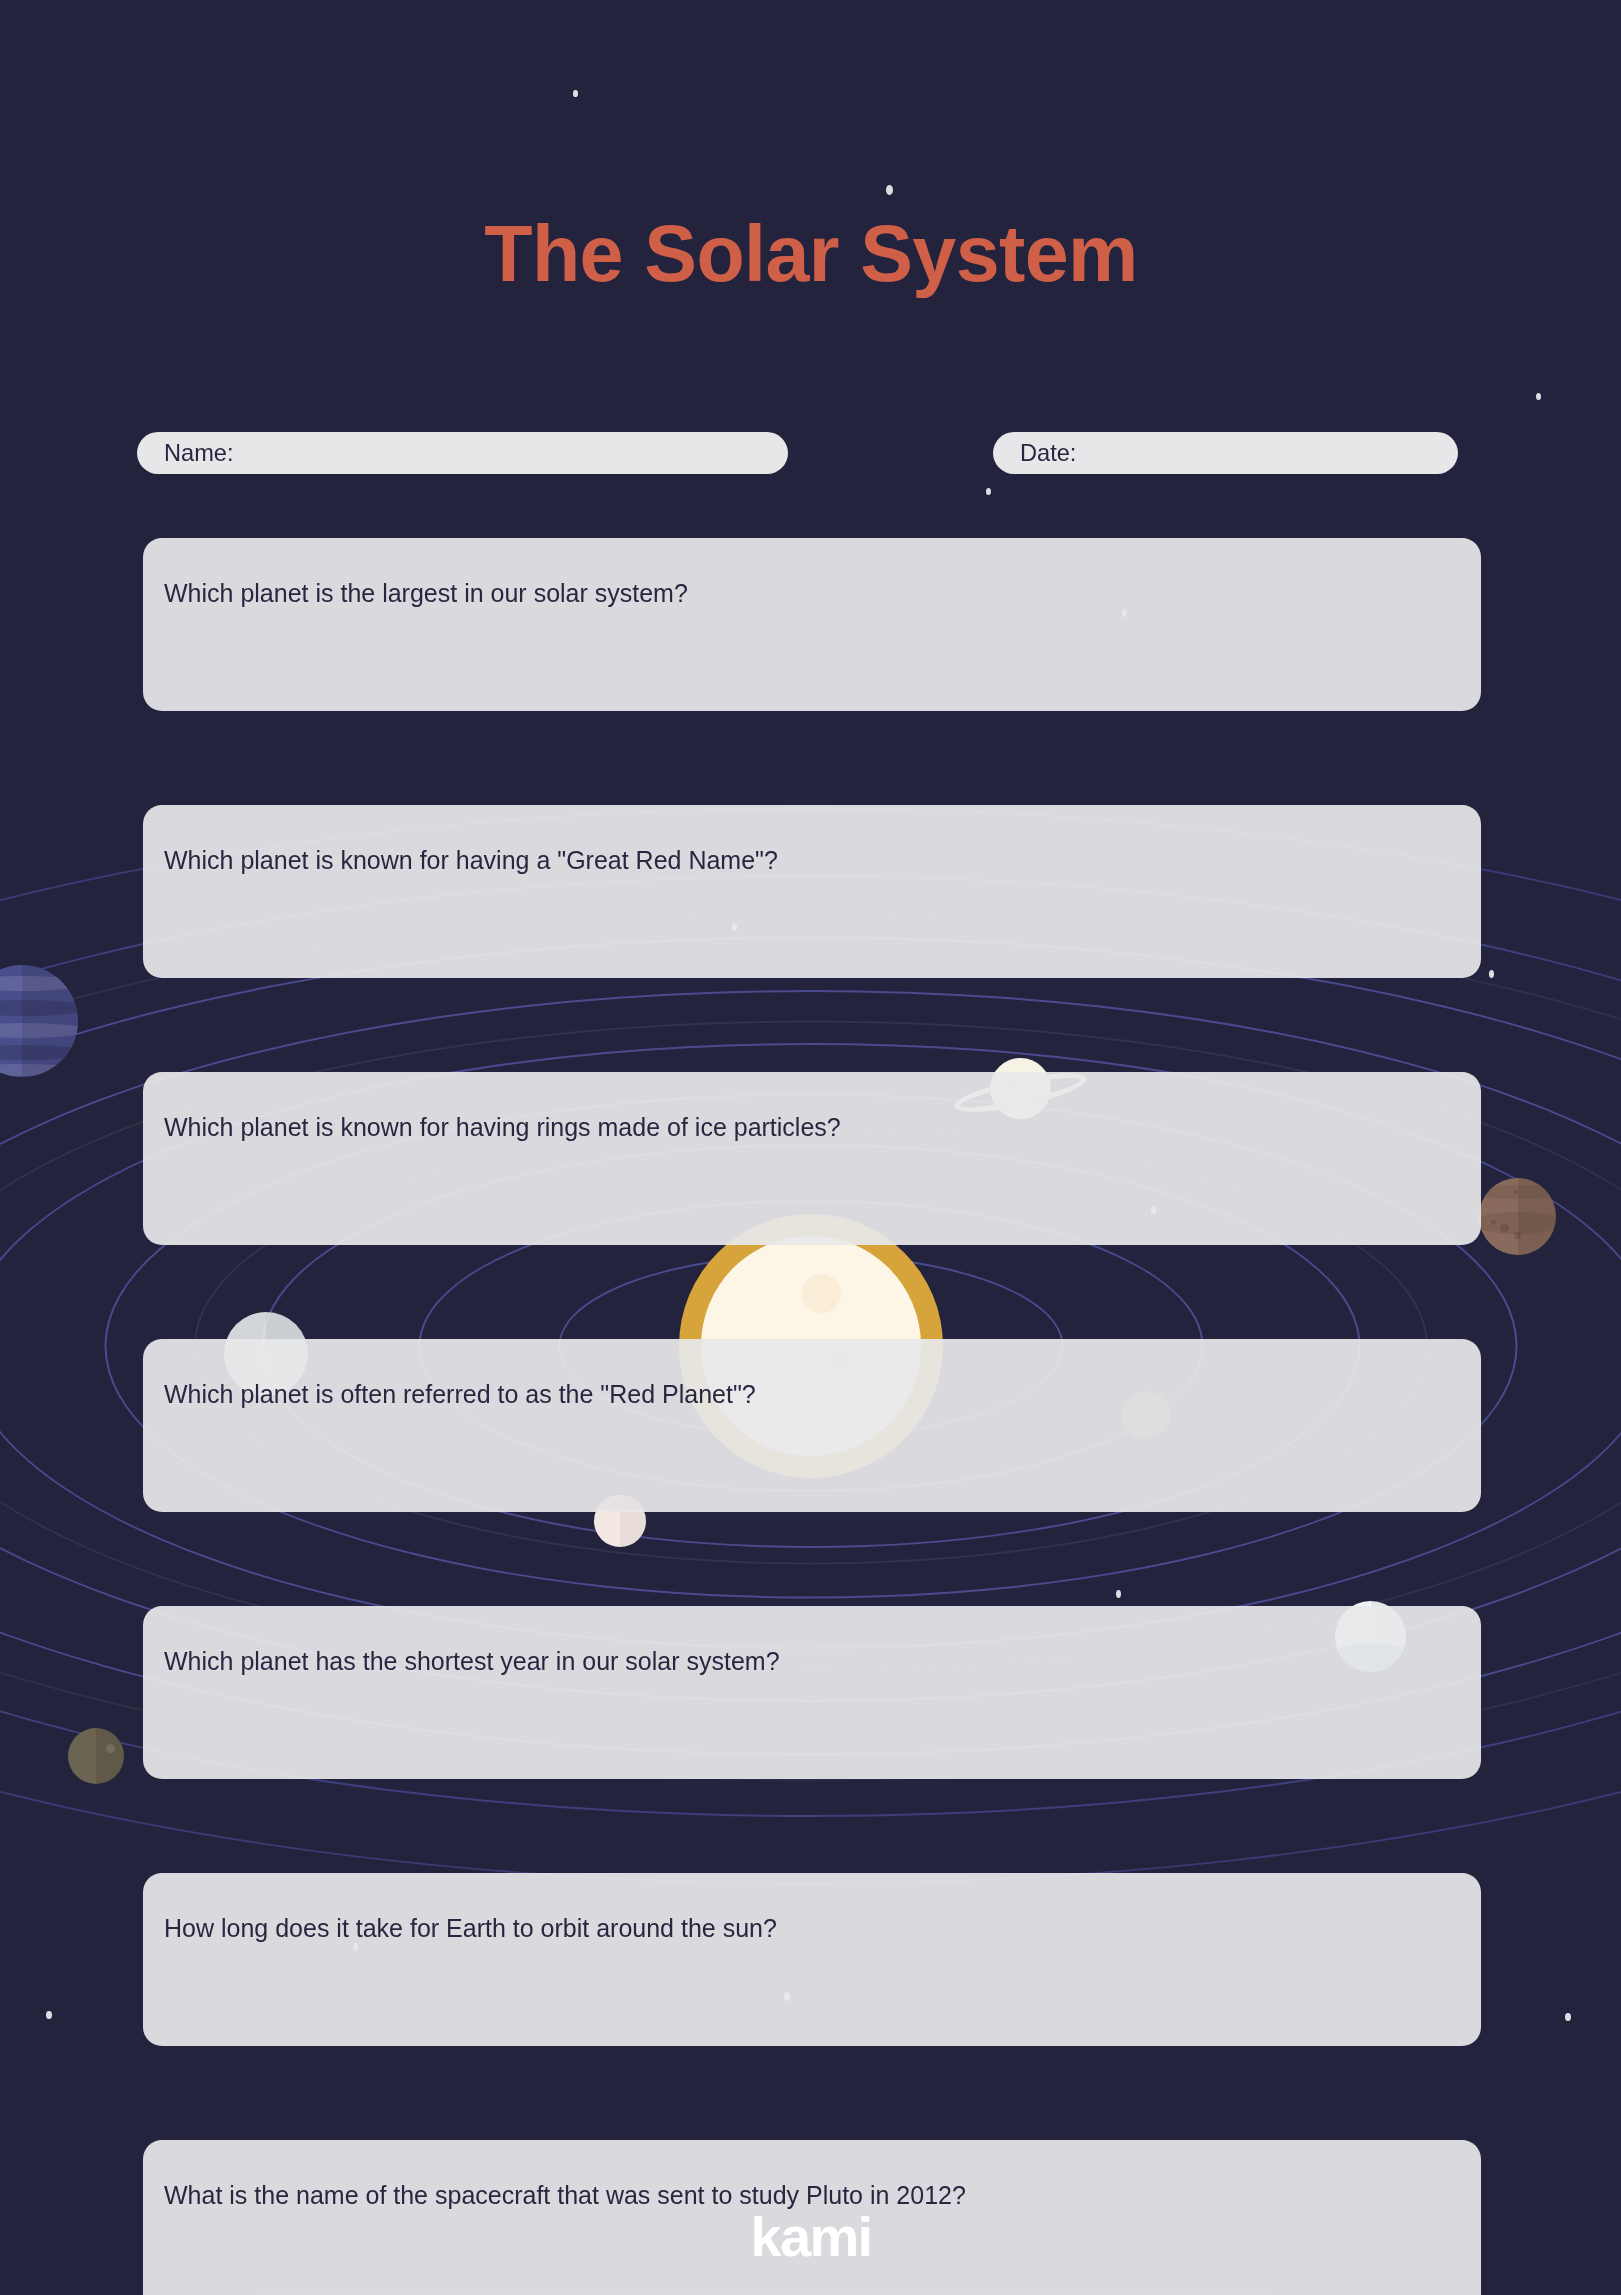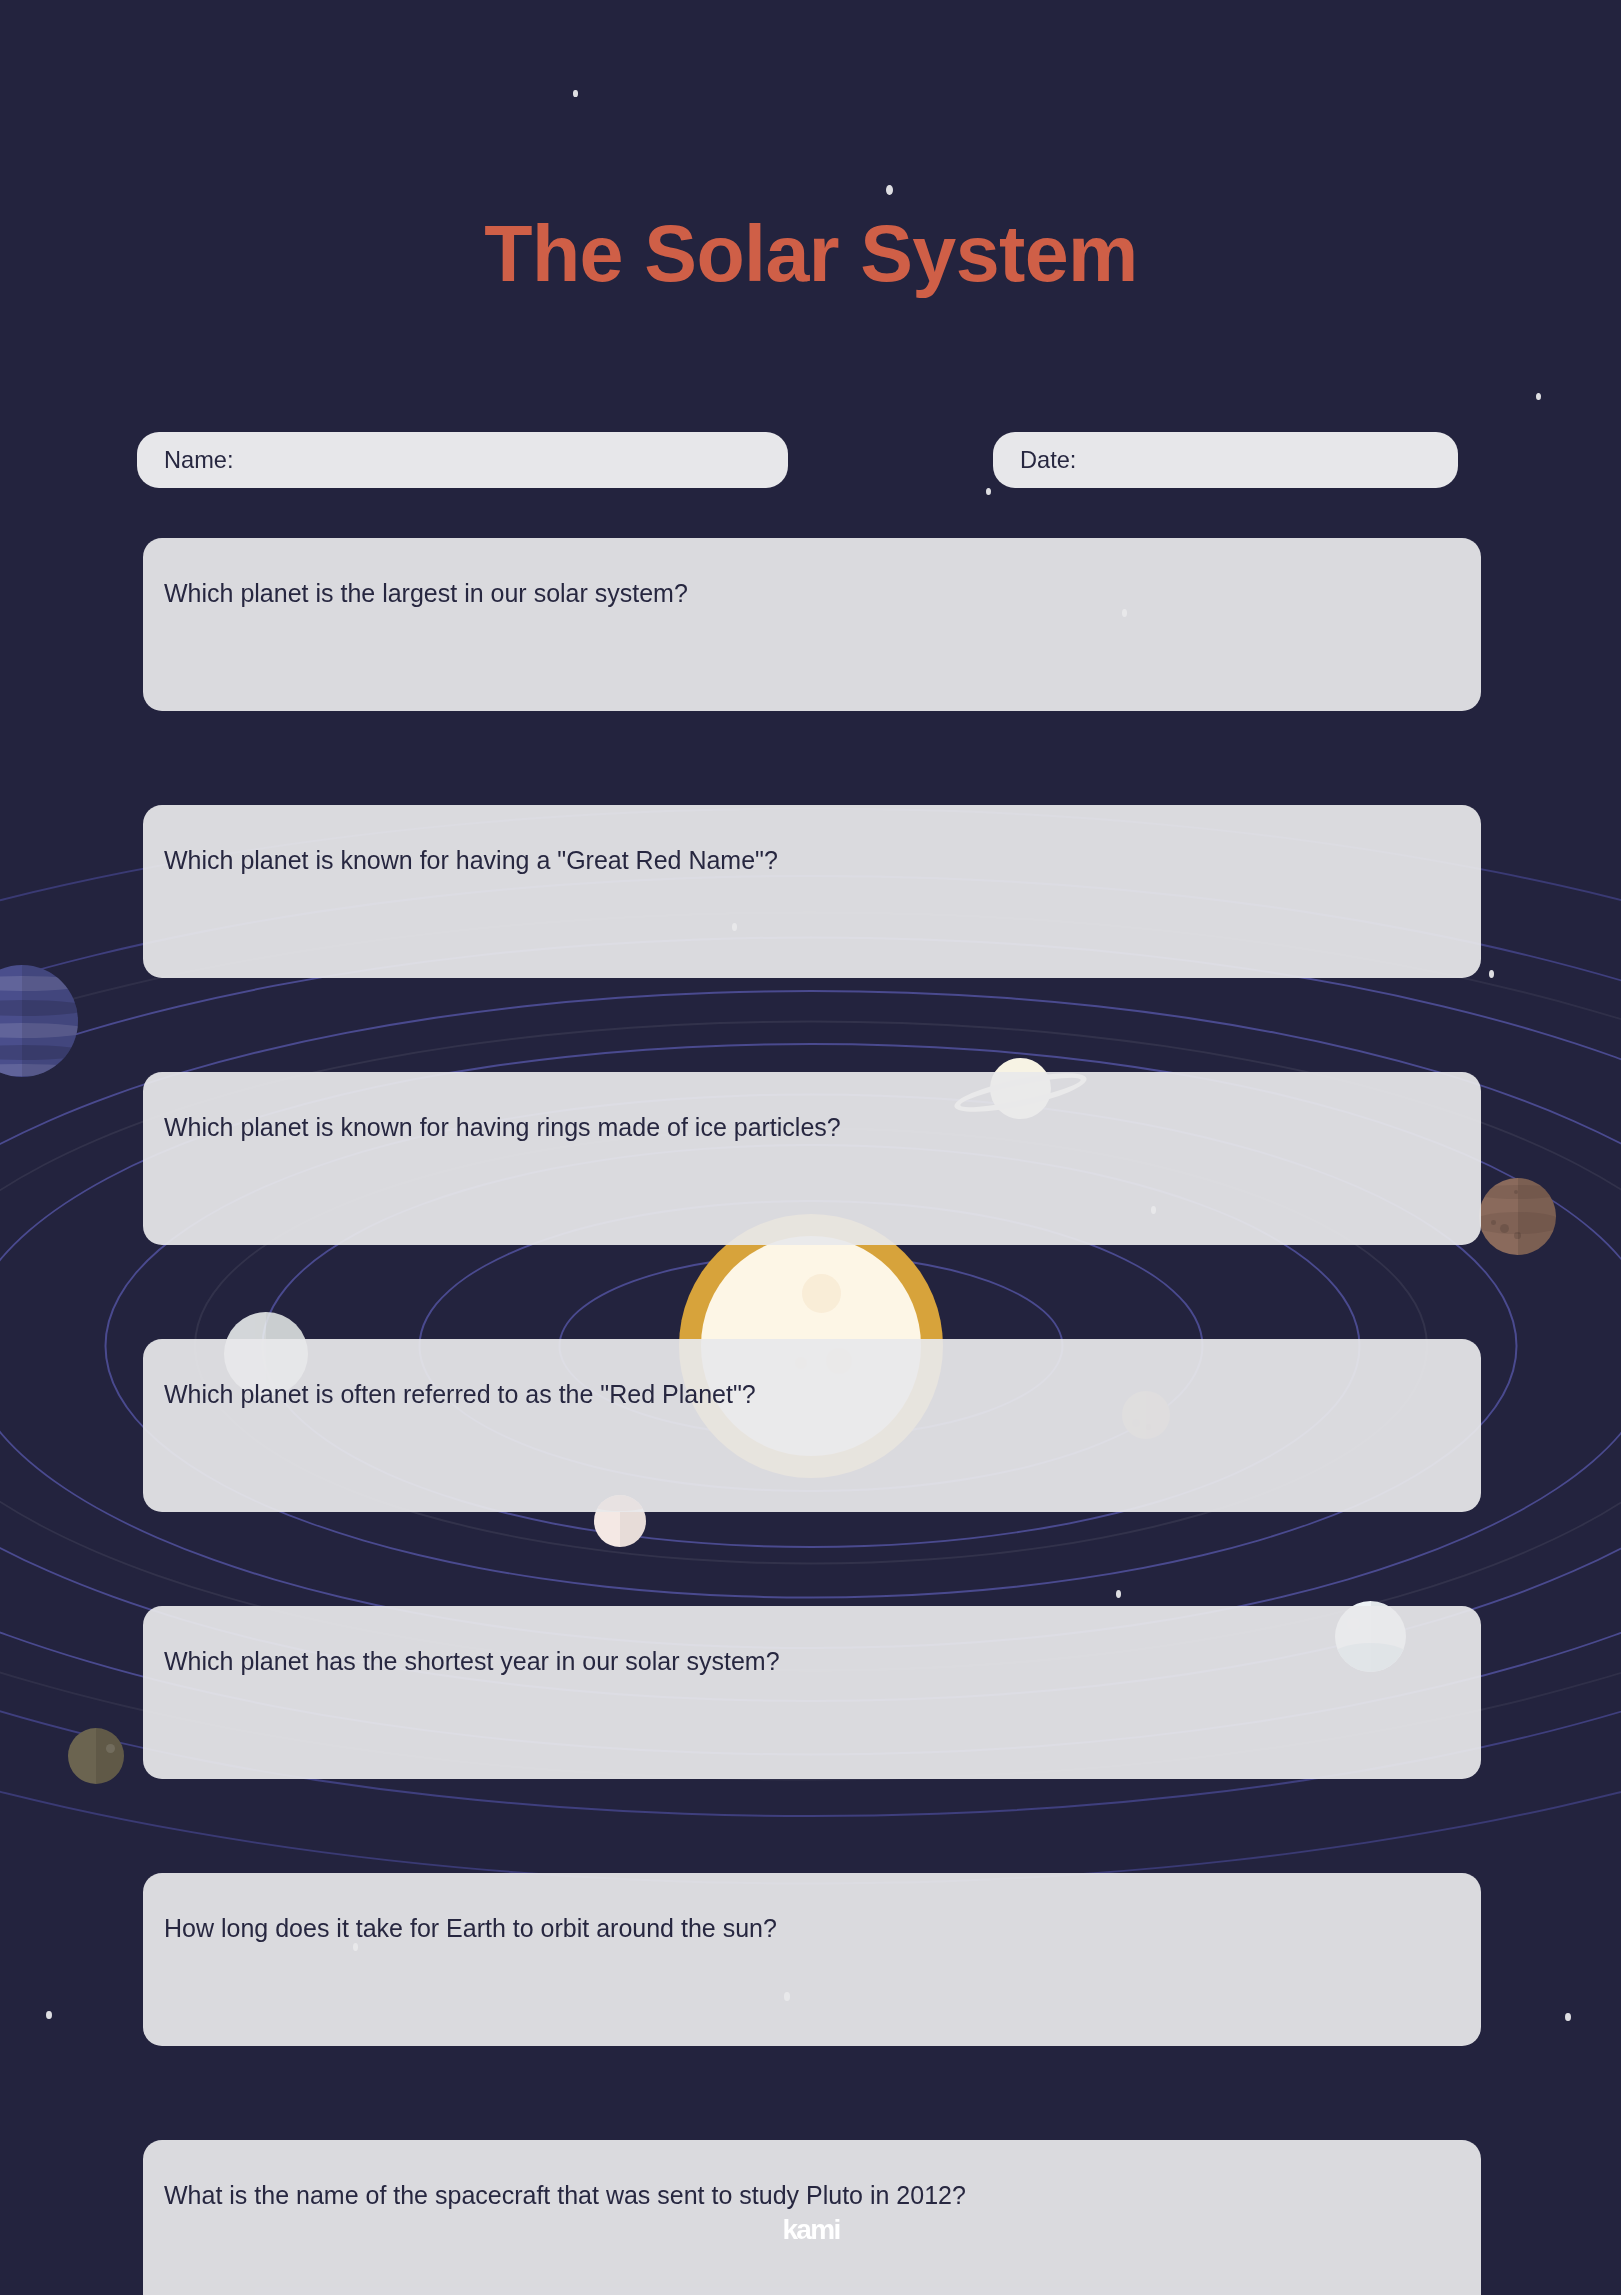--- a/index.html
+++ b/index.html
@@ -134,21 +134,21 @@
     position: absolute;
     top: 432px;
     left: 0;
     right: 0;
     height: 56px;
   }
   .field {
     position: absolute;
     background: #e7e7ea;
     border-radius: 22px;
-    height: 56px;
+    height: 42px;
     display: flex;
     align-items: center;
     box-sizing: border-box;
     padding-left: 27px;
     color: #272740;
     font-size: 23.6px;
   }
   #name-field { left: 137px;  width: 651px; }
   #date-field { left: 993px; width: 465px; }
 
@@ -171,24 +171,23 @@
     line-height: 1.2;
   }
 
   #logo {
     position: absolute;
     left: 0;
     right: 0;
     top: 2204px;
     text-align: center;
     color: #ffffff;
-    font-size: 28px;
+    font-size: 56px;
     font-weight: bold;
     letter-spacing: -1.7px;
-    margin-top: 10px;
   }
 </style>
 </head>
 <body>
 
 <div id="page">
 
   <div id="space">
 
     <div class="star" style="left:573px;top:90px;width:4.5px;height:6.7px;"></div>

